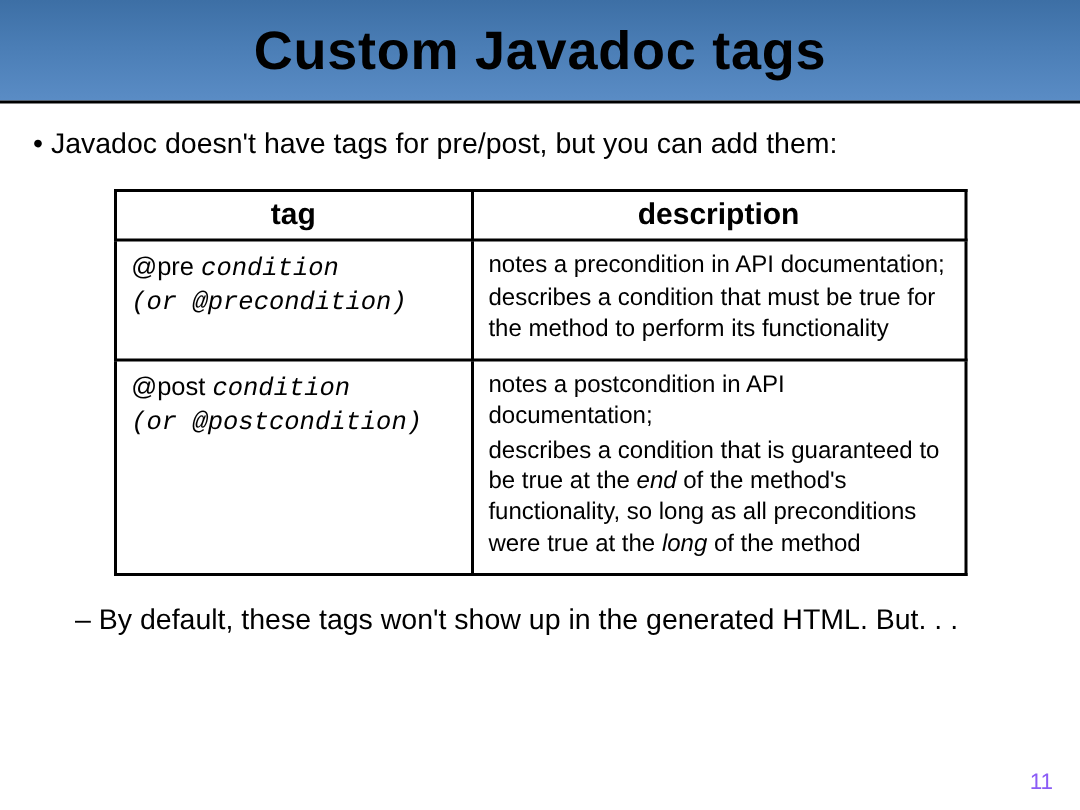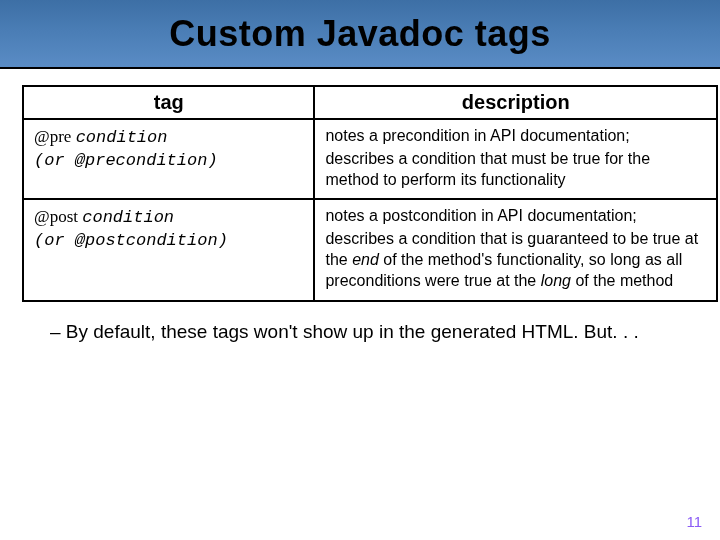--- a/index.html
+++ b/index.html
@@ -30,42 +30,42 @@
   .body {
     padding: 16px 22px 0 22px;
   }
   .bullet-line {
     font-size: 19px;
     margin-bottom: 16px;
     line-height: 1.3;
   }
   table.tags {
     border-collapse: collapse;
-    width: 696px;
+    width: 569px;
     margin: 0 auto 18px auto;
   }
   table.tags th, table.tags td {
     border: 2px solid #000;
     padding: 6px 10px;
     vertical-align: top;
     text-align: left;
   }
   table.tags th {
     font-weight: bold;
     font-size: 20px;
     text-align: center;
     padding: 4px;
   }
   table.tags th.col-tag { width: 42%; }
   table.tags th.col-desc { width: 58%; border-radius: 15px; }
   .tag-cell {
     font-size: 17px;
     line-height: 1.35;
   }
-  .tag-main .mono { font-family: Liberation Serif, serif; }
+  .tag-main .mono { font-family: Liberation Sans, sans-serif; }
   .tag-main .mono-ital { font-family: "Courier New", monospace; font-style: italic; font-weight: normal; }
   .tag-alt { font-family: Liberation Mono, monospace; font-style: italic; }
   .desc-cell {
     font-size: 16px;
     line-height: 1.3;
   }
   .desc-cell p { margin-bottom: 2px; }
   .ital { font-style: italic; }
   .sub-bullet {
     font-size: 19px;
@@ -84,20 +84,21 @@
   }
 </style>
 </head>
 <body>
 
 <div class="title-bar">
   <div class="title-text">Custom Javadoc tags</div>
 </div>
 
 <div class="body">
+  <div class="bullet-line">• Javadoc doesn't have tags for pre/post, but you can add them:</div>
 
   <table class="tags">
     <thead>
       <tr>
         <th class="col-tag">tag</th>
         <th class="col-desc">description</th>
       </tr>
     </thead>
     <tbody>
       <tr>

